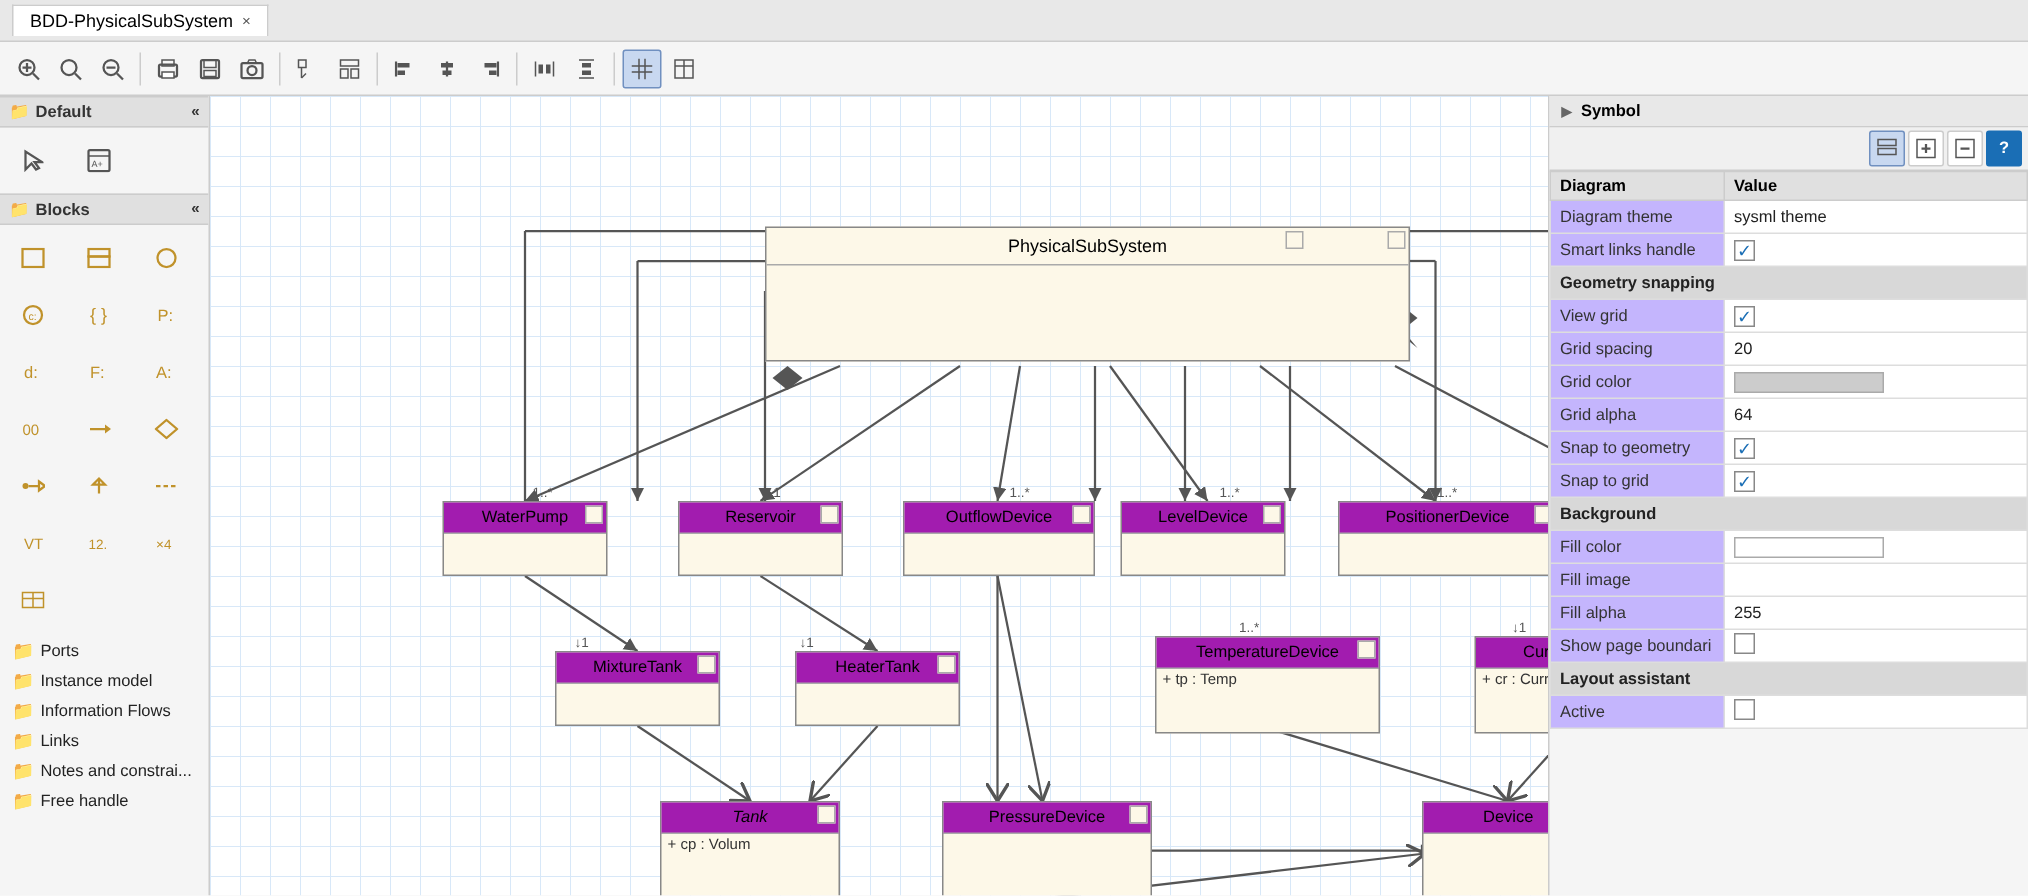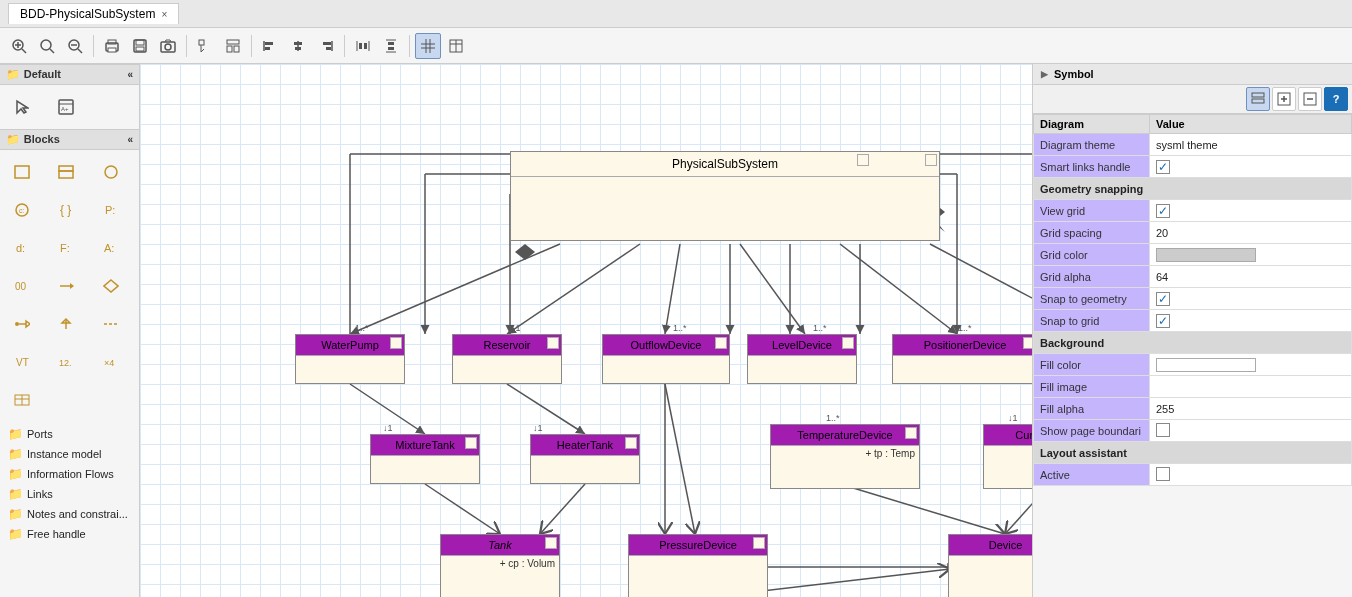--- a/index.html
+++ b/index.html
@@ -138,21 +138,21 @@
       text-align: center;
     }
     .uml-box .box-title {
       padding: 4px 6px;
       border-bottom: 1px solid #aaa;
       font-size: 11px;
       background: #a21caf;
     }
     .uml-box .box-body {
       padding: 2px 4px;
-      text-align: right;
+      text-align: left;
       font-size: 10px;
       color: #333;
     }
     .uml-box .corner-icon {
       position: absolute;
       top: 2px;
       right: 2px;
       width: 12px;
       height: 12px;
       border: 1px solid #aaa;

